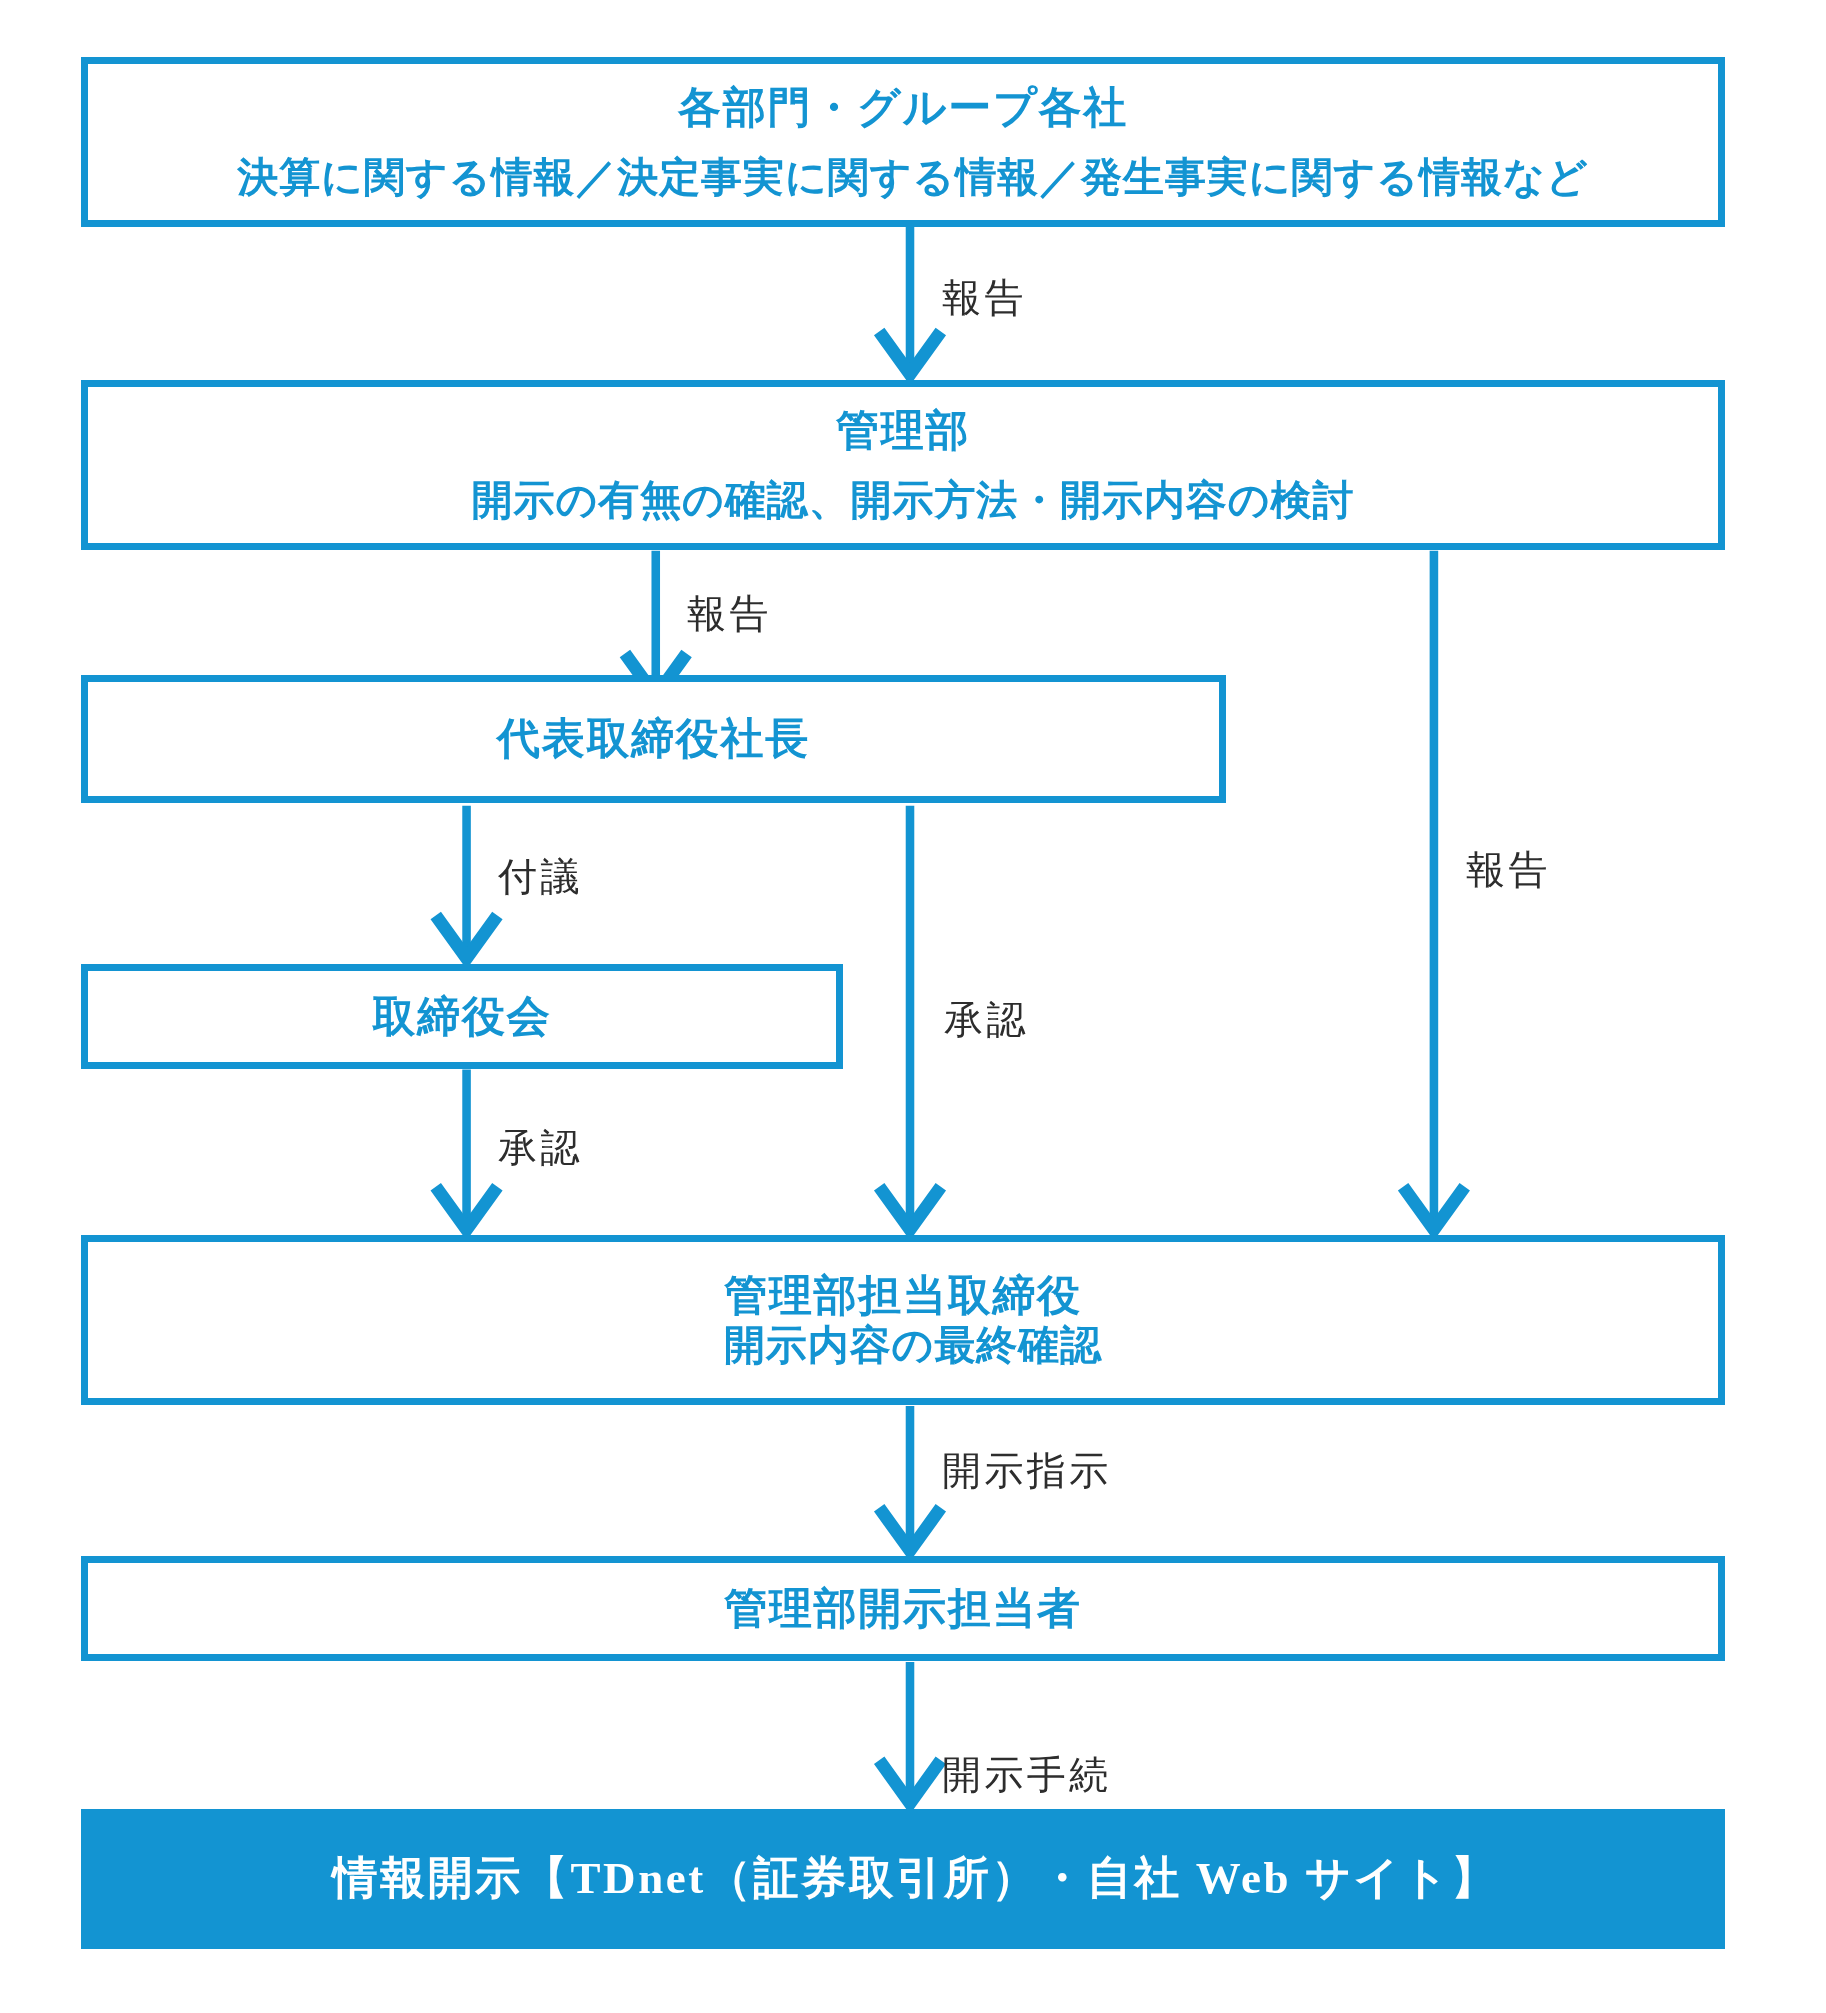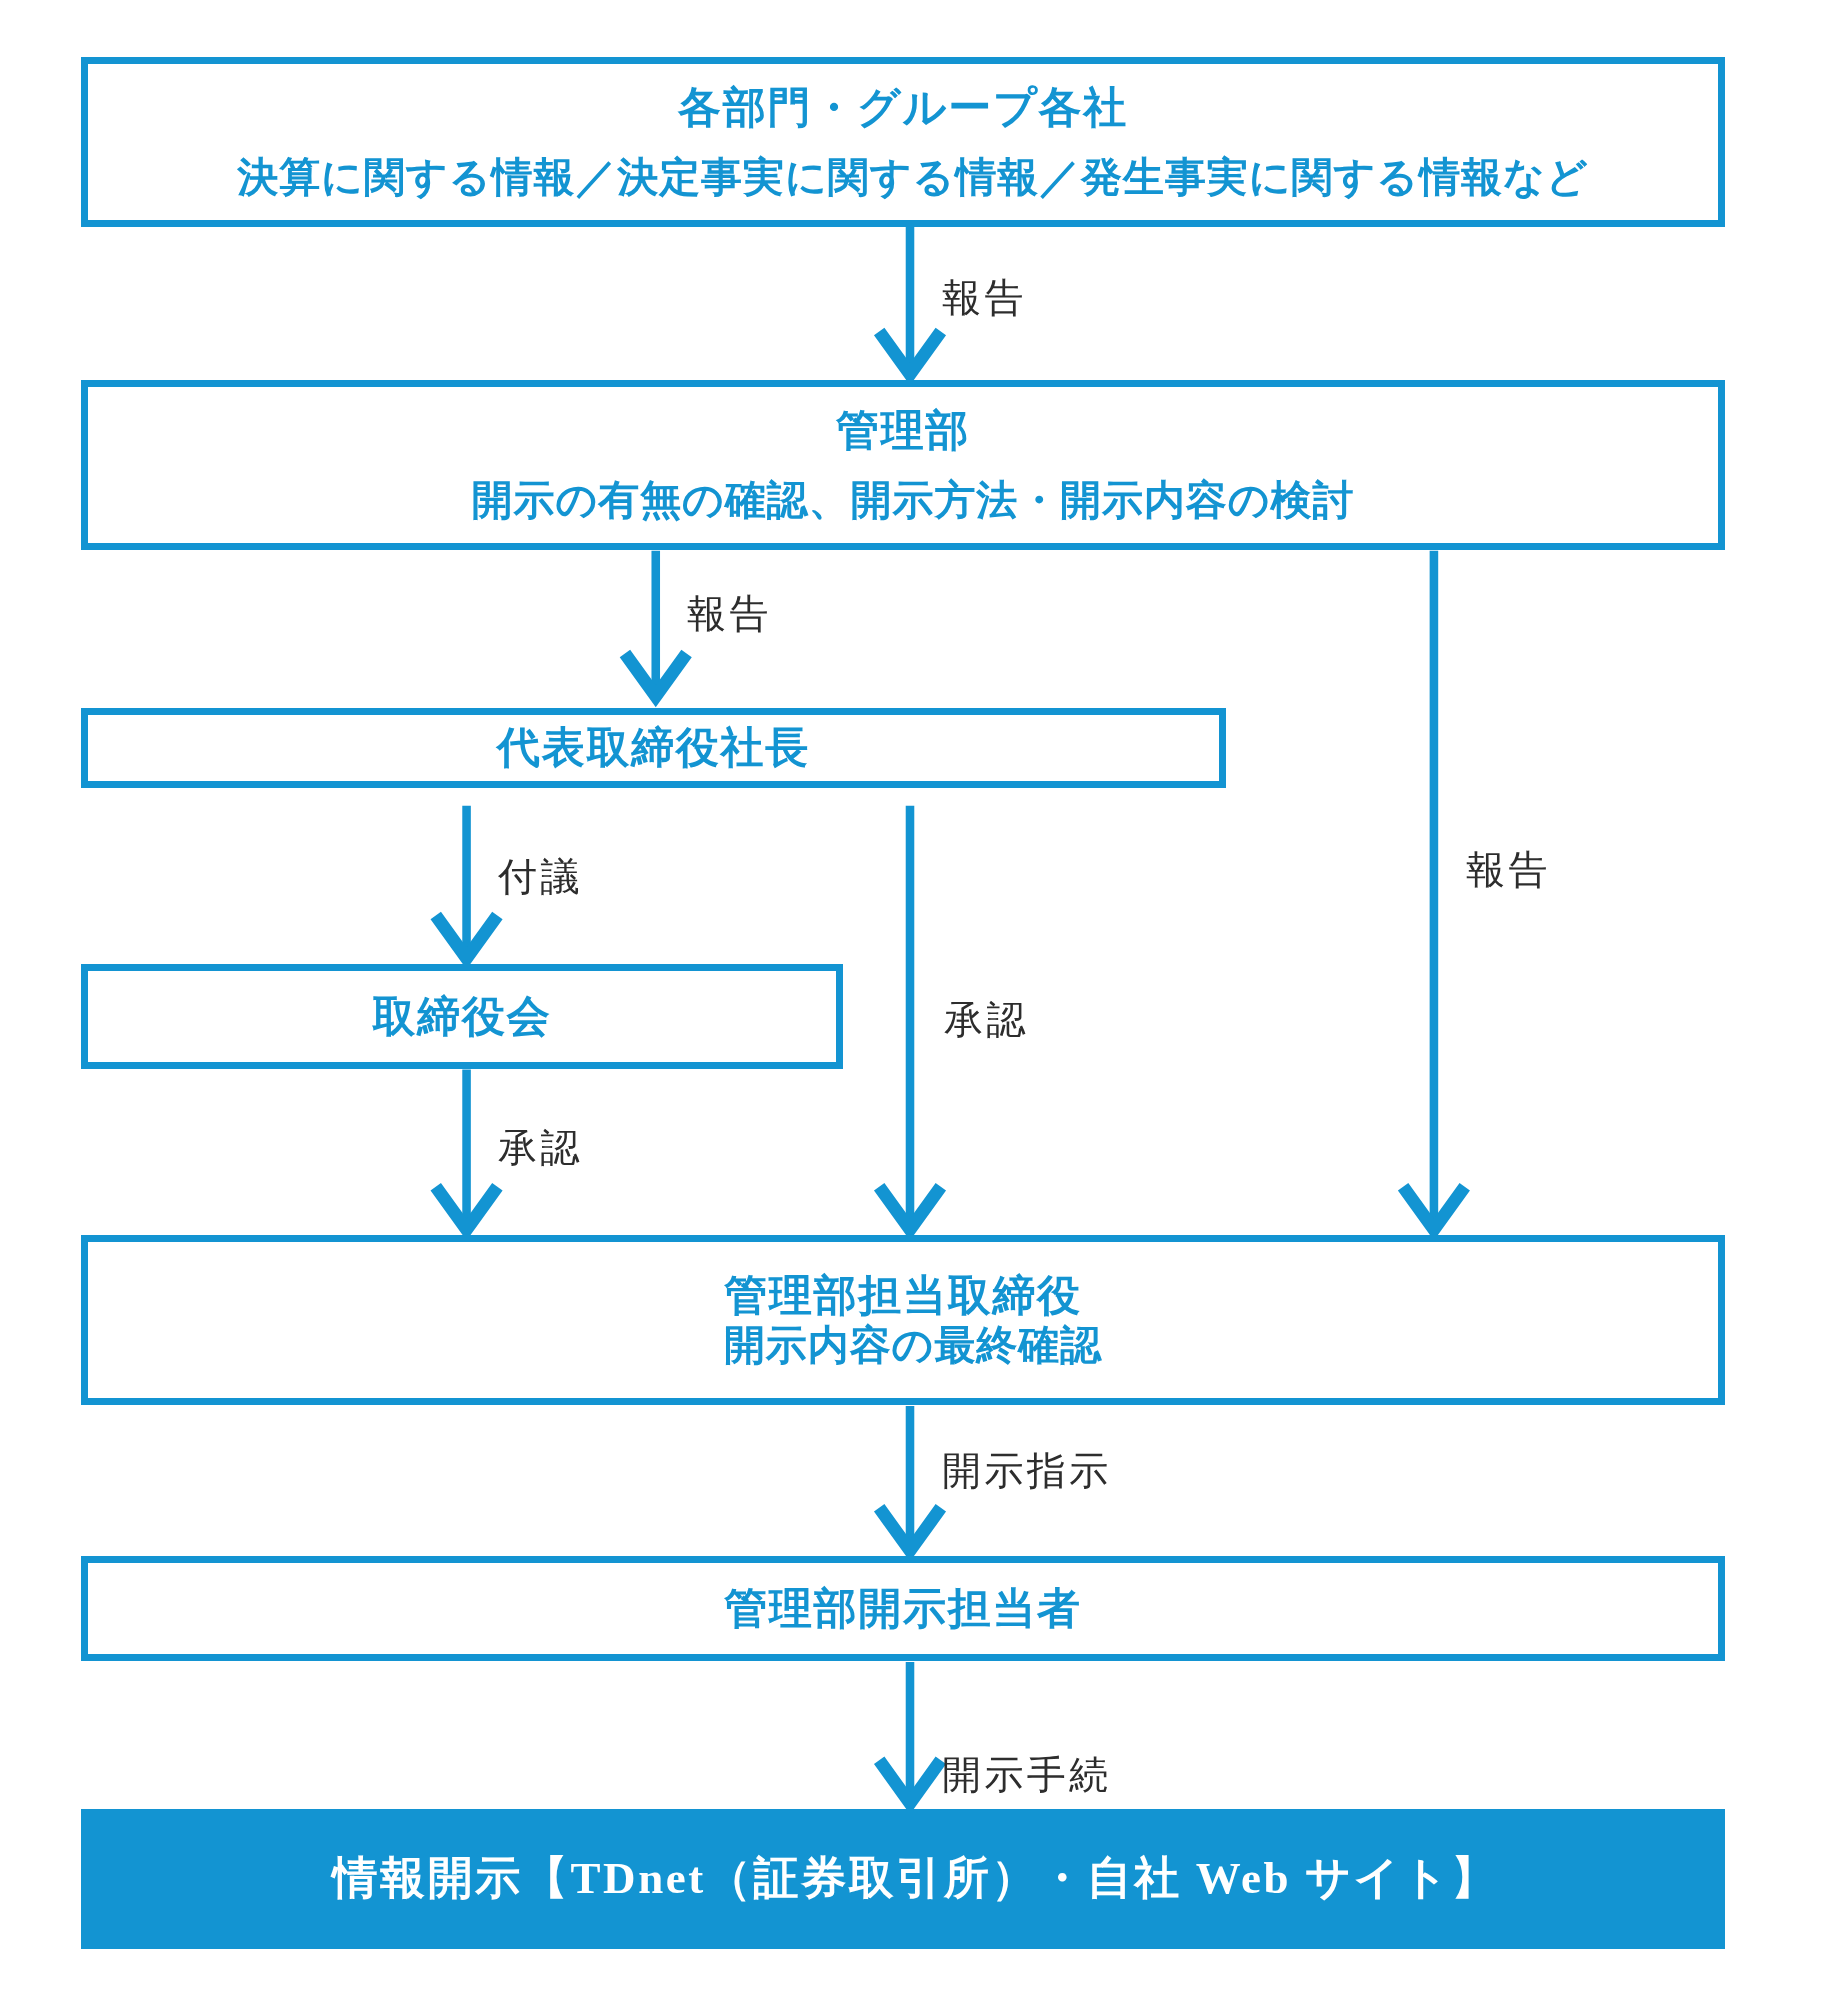--- a/index.html
+++ b/index.html
@@ -44,21 +44,21 @@
   }
   .arrow-label{
     position:absolute;
     transform:translateY(-50%);
     color:var(--label);
     font-size:39px;letter-spacing:3.4px;white-space:nowrap;line-height:1;
   }
   
   #box-departments        {left:81px;  top:57px;   width:1644px; height:170px;}
   #box-admin-dept         {left:81px;  top:380px;  width:1644px; height:170px;}
-  #box-president          {left:81px;  top:708px;  width:1145px; height:80px;}
+  #box-president          {left:81px;  top:675px;  width:1145px; height:128px;}
   #box-board              {left:81px;  top:964px; width:762px;  height:105px;}
   #box-admin-director     {left:81px;  top:1235px; width:1644px; height:170px;gap:6px;}
   #box-disclosure-staff   {left:81px;  top:1556px; width:1644px; height:105px;}
   #box-information-disclosure{left:81px; top:1809px; width:1644px; height:140px;padding-left:25px;}
   
   #label-report-1   {left:942px; top:297px;}
   #label-report-2   {left:687px;  top:613px;}
   #label-referral   {left:498px;  top:876px;}
   #label-approval-president{left:944px; top:1019px;}
   #label-report-3   {left:1466px; top:869px;}

